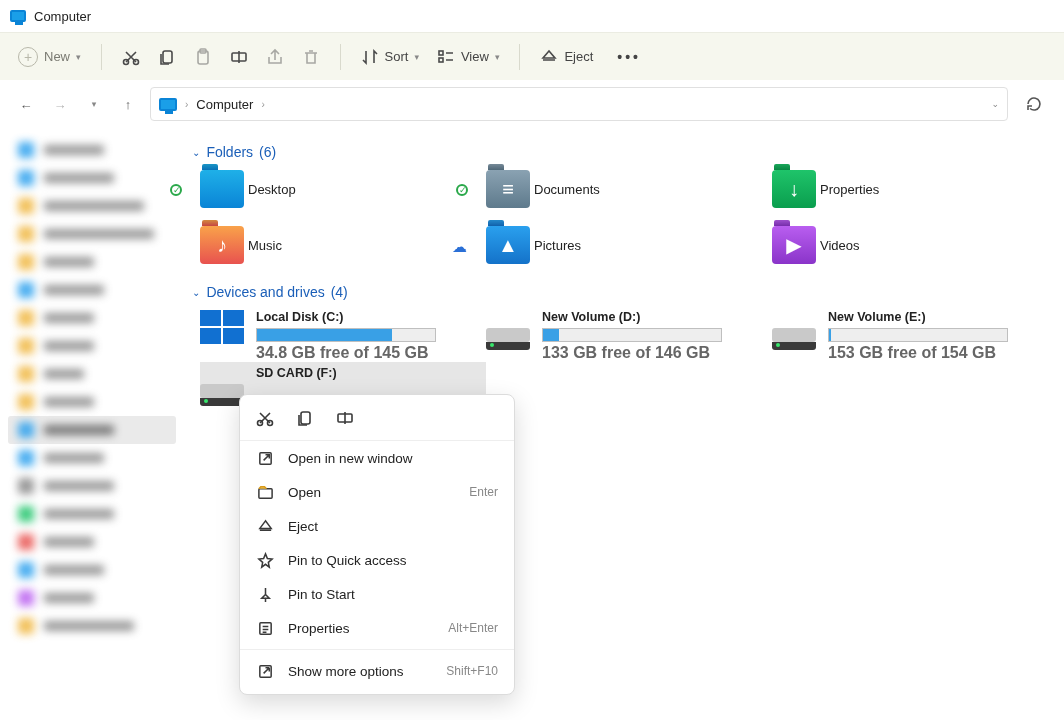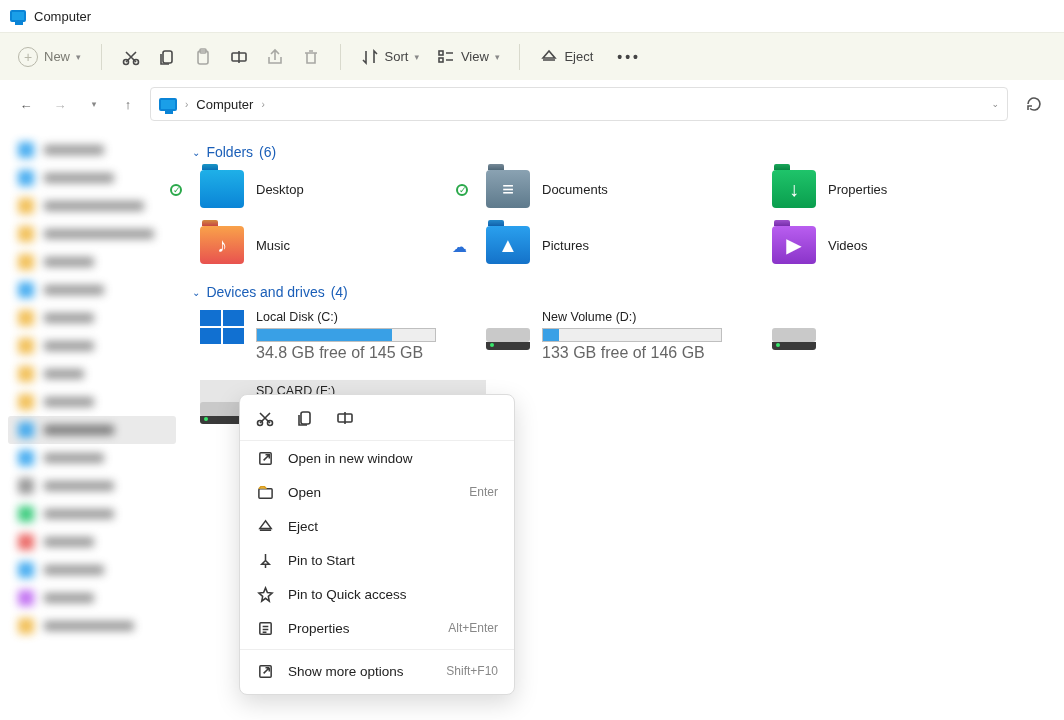--- a/index.html
+++ b/index.html
@@ -34,27 +34,27 @@
   .sidebar { width:184px; border-right:0; padding-top:8px; }
   .side-item { height:28px; margin:0 8px; border-radius:3px; display:flex;align-items:center;padding:0 10px; gap:10px; }
   .side-item.sel { background:#eaeaea; }
   .blur { filter: blur(4px); opacity:.85;}
   .sb-ico{width:16px;height:16px;border-radius:2px;}
   .content { flex:1; padding:10px 6px 0 6px; position:relative;}
   .section-hdr { color:#1b5fb8; font-size:14px; display:flex;align-items:center;gap:6px; margin:6px 0 10px 2px;}
   .section-hdr .tw{color:#1b5fb8; font-size:10px;}
 
   .folders { display:grid; grid-template-columns: repeat(3, 1fr); row-gap:18px; margin-left:10px; margin-bottom:20px;}
-  .folder { display:flex; align-items:center; gap:12px; position:relative;}
+  .folder { display:flex; align-items:center; gap:4px; position:relative;}
   .f-icon { width:44px; height:38px; border-radius:4px; position:relative; }
   .sync{width:12px;height:12px;border:2px solid #2aa84a;border-radius:50%;position:absolute;left:-30px;top:14px;}
   .sync:after{content:"✓";color:#2aa84a;font-size:9px;position:absolute;left:1px;top:-1px;}
   .cloud{position:absolute;left:-34px;top:12px;color:#2a6fd6;font-size:15px;}
 
-  .drives { display:grid; grid-template-columns: repeat(3, 1fr); row-gap:18px; margin-left:10px;}
+  .drives { display:grid; grid-template-columns: repeat(3, 1fr); margin-left:10px;font-weight:bold;}
   .drive { display:flex; gap:12px; }
   .d-icon { width:44px; height:34px; }
   .d-name { font-size:12.5px; }
   .d-bar { width:180px; height:14px; border:1px solid #bfbfbf; background:#eee; margin:4px 0 2px 0;}
   .d-fill{height:100%;background:#39a0e6;}
   .d-free{font-size:16px;color:#666;}
   .drive.sel { background:#e6e6e6; padding:4px 0;}
 
   
   .ctx { position:absolute; left:239px; top:394px; width:276px; background:#fff; border:1px solid #dcdcdc; border-radius:8px; box-shadow:0 8px 24px rgba(0,0,0,.15); padding:6px 0; z-index:100;}
@@ -354,20 +354,27 @@
               <div class="d-fill" style="width:9%"></div>
             </div>
             <div class="d-free">133 GB free of 146 GB</div>
           </div>
         </div>
         <div class="drive">
           <div class="d-icon">
             <div style="position:relative;width:44px;height:34px">
               <div class="hdd"></div>
             </div>
+          </div>
+          <div>
+            <div class="d-name">New Volume (E:)</div>
+            <div class="d-bar">
+              <div class="d-fill" style="width:1%"></div>
+            </div>
+            <div class="d-free">153 GB free of 154 GB</div>
           </div>
         </div>
         <div class="drive sel">
           <div class="d-icon">
             <div style="position:relative;width:44px;height:34px">
               <div class="hdd"></div>
             </div>
           </div>
           <div>
             <div class="d-name">SD CARD (F:)</div>
@@ -417,32 +424,32 @@
         <span class="ci">
           <svg viewBox="0 0 18 18">
             <path d="M3 13h12 M9 3l-6 8h12z"></path>
           </svg>
         </span>
         <span>Eject</span>
       </div>
       <div class="ctx-item">
         <span class="ci">
           <svg viewBox="0 0 18 18">
+            <path d="M9 2l2 5 5 .5-4 3.5 1 5-4-3-4 3 1-5-4-3.5 5-.5z"></path>
+          </svg>
+        </span>
+        <span>Pin to Quick access</span>
+      </div>
+      <div class="ctx-item">
+        <span class="ci">
+          <svg viewBox="0 0 18 18">
             <path d="M9 2v7l4 4H5l4-4V2zM9 13v4"></path>
           </svg>
         </span>
         <span>Pin to Start</span>
-      </div>
-      <div class="ctx-item">
-        <span class="ci">
-          <svg viewBox="0 0 18 18">
-            <path d="M9 2l2 5 5 .5-4 3.5 1 5-4-3-4 3 1-5-4-3.5 5-.5z"></path>
-          </svg>
-        </span>
-        <span>Pin to Quick access</span>
       </div>
       <div class="ctx-item">
         <span class="ci">
           <svg viewBox="0 0 18 18">
             <rect x="3" y="3" width="12" height="12" rx="1"></rect>
             <path d="M6 7h6M6 10h6M6 13h4"></path>
           </svg>
         </span>
         <span>Properties</span>
         <span class="sc">Alt+Enter</span>

